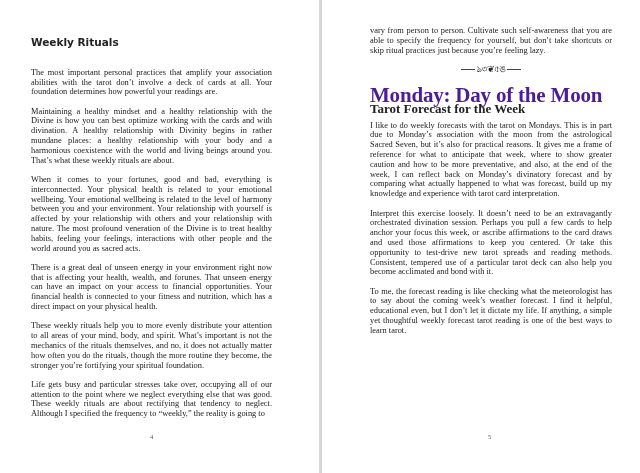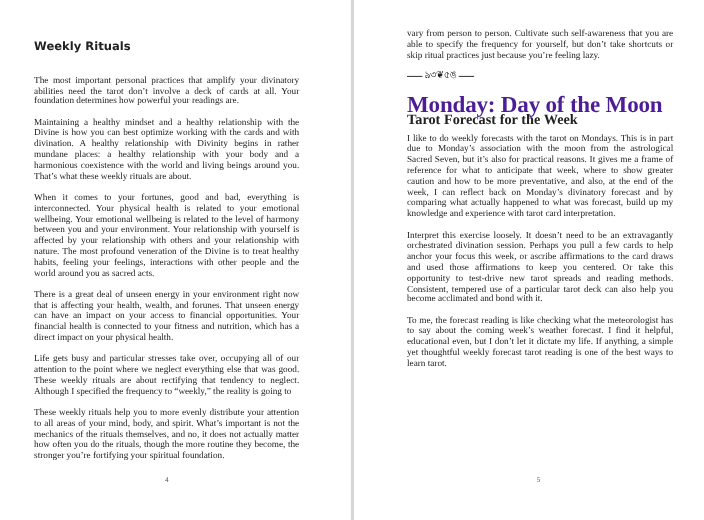--- a/index.html
+++ b/index.html
@@ -24,21 +24,21 @@
       font-size: 8.4px; line-height: 9.8px;
     }
     .page-left .content { left: 31px; top: 38px; width: 241px; }
     .page-right .content { left: 48px; top: 26px; width: 242px; }
     .content p { margin: 0 0 9.5px 0; }
     h2.section-title {
       font-family: "DejaVu Sans", sans-serif; font-weight: bold;
       font-size: 10.5px; margin: 0 0 20px 0; color: #222;
     }
     .ornament {
-      display: flex; align-items: center; justify-content: flex-start;
+      display: flex; align-items: center; justify-content: center;
       margin: 2px 0 12px 0; height: 10px;
     }
     .ornament .line { width: 14px; height: 1px; background: #444; }
     .ornament .glyph {
       font-size: 9px; letter-spacing: -0.5px; color: #222; padding: 0 2px;
       font-family: "DejaVu Sans", sans-serif;
     }
     h1.chapter-title {
       font-family: Liberation Serif, serif; font-weight: bold;
       font-size: 21px; line-height: 17px; margin: 0; color: #4c1d95;
@@ -54,26 +54,26 @@
     }
     .page-left .page-number { top: 433px; left: 150px; }
     .page-right .page-number { top: 433px; left: 166px; }
   </style>
 </head>
 <body>
 
 <div class="page page-left">
   <div class="content">
     <h2 class="section-title">Weekly Rituals</h2>
-    <p>The most important personal practices that amplify your divinatory abilities need the tarot don’t involve a deck of cards at all. Your foundation determines how powerful your readings are.</p>
+    <p>The most important personal practices that amplify your association abilities with the tarot don’t involve a deck of cards at all. Your foundation determines how powerful your readings are.</p>
     <p>Maintaining a healthy mindset and a healthy relationship with the Divine is how you can best optimize working with the cards and with divination. A healthy relationship with Divinity begins in rather mundane places: a healthy relationship with your body and a harmonious coexistence with the world and living beings around you. That’s what these weekly rituals are about.</p>
     <p>When it comes to your fortunes, good and bad, everything is interconnected. Your physical health is related to your emotional wellbeing. Your emotional wellbeing is related to the level of harmony between you and your environment. Your relationship with yourself is affected by your relationship with others and your relationship with nature. The most profound veneration of the Divine is to treat healthy habits, feeling your feelings, interactions with other people and the world around you as sacred acts.</p>
     <p>There is a great deal of unseen energy in your environment right now that is affecting your health, wealth, and forunes. That unseen energy can have an impact on your access to financial opportunities. Your financial health is connected to your fitness and nutrition, which has a direct impact on your physical health.</p>
+    <p>These weekly rituals help you to more evenly distribute your attention to all areas of your mind, body, and spirit. What’s important is not the mechanics of the rituals themselves, and no, it does not actually matter how often you do the rituals, though the more routine they become, the stronger you’re fortifying your spiritual foundation.</p>
     <p>Life gets busy and particular stresses take over, occupying all of our attention to the point where we neglect everything else that was good. These weekly rituals are about rectifying that tendency to neglect. Although I specified the frequency to “weekly,” the reality is going to</p>
-    <p>These weekly rituals help you to more evenly distribute your attention to all areas of your mind, body, and spirit. What’s important is not the mechanics of the rituals themselves, and no, it does not actually matter how often you do the rituals, though the more routine they become, the stronger you’re fortifying your spiritual foundation.</p>
   </div>
   <div class="page-number">4</div>
 </div>
 
 <div class="gutter"></div>
 
 <div class="page page-right">
   <div class="content">
     <p>vary from person to person. Cultivate such self-awareness that you are able to specify the frequency for yourself, but don’t take shortcuts or skip ritual practices just because you’re feeling lazy.</p>
     <div class="ornament">

